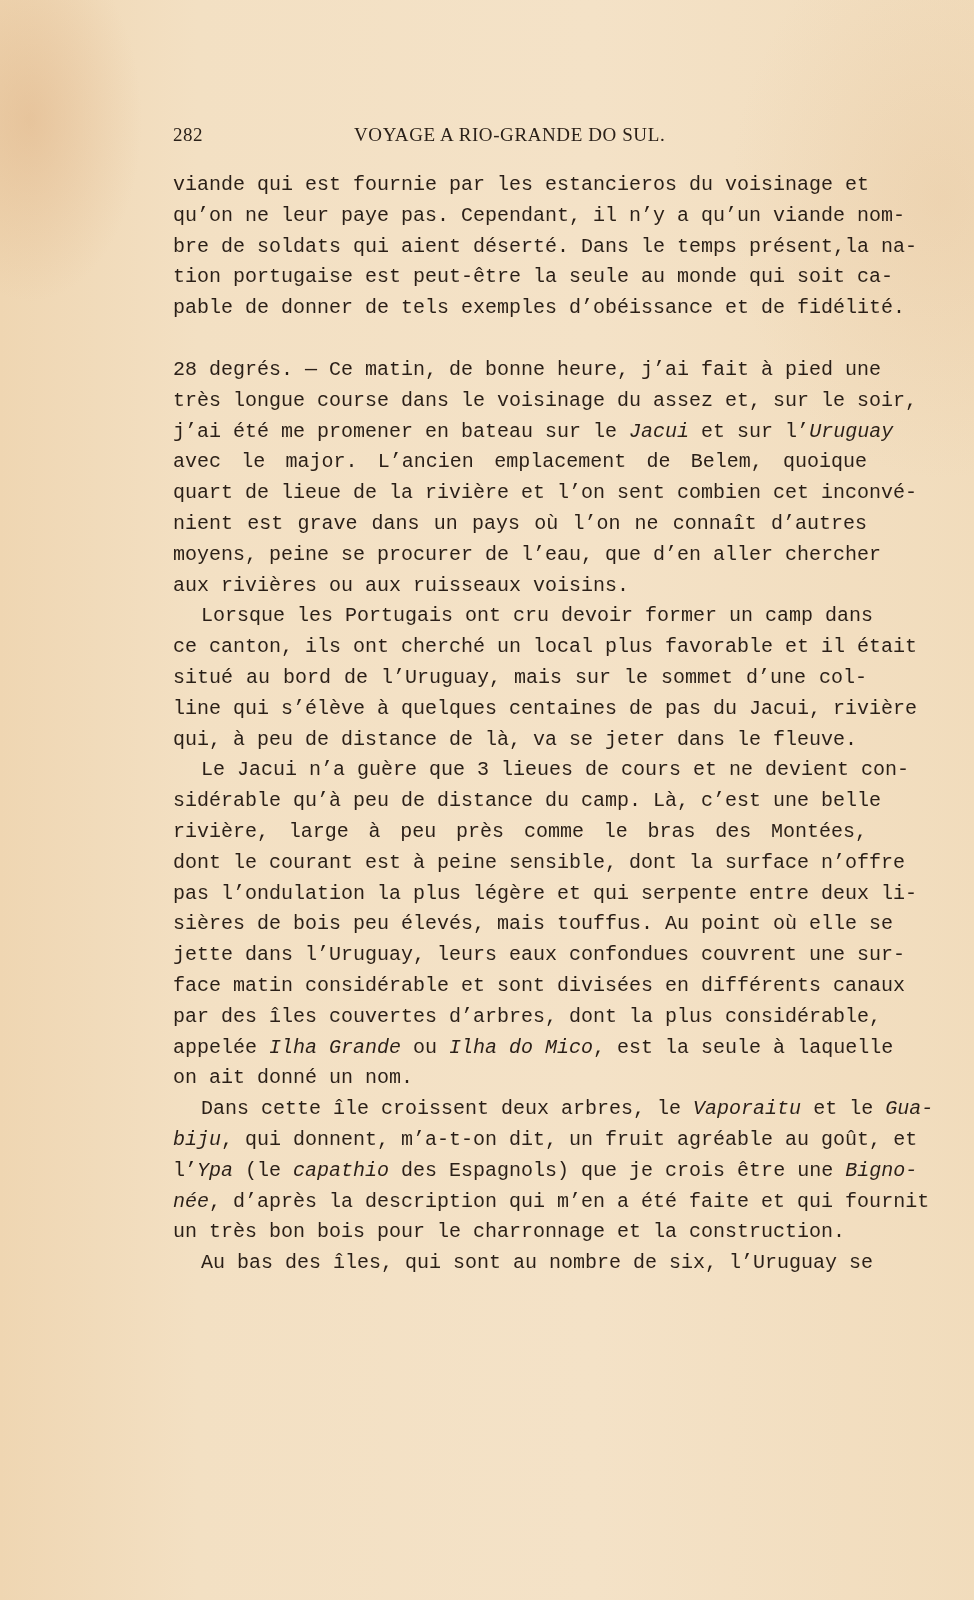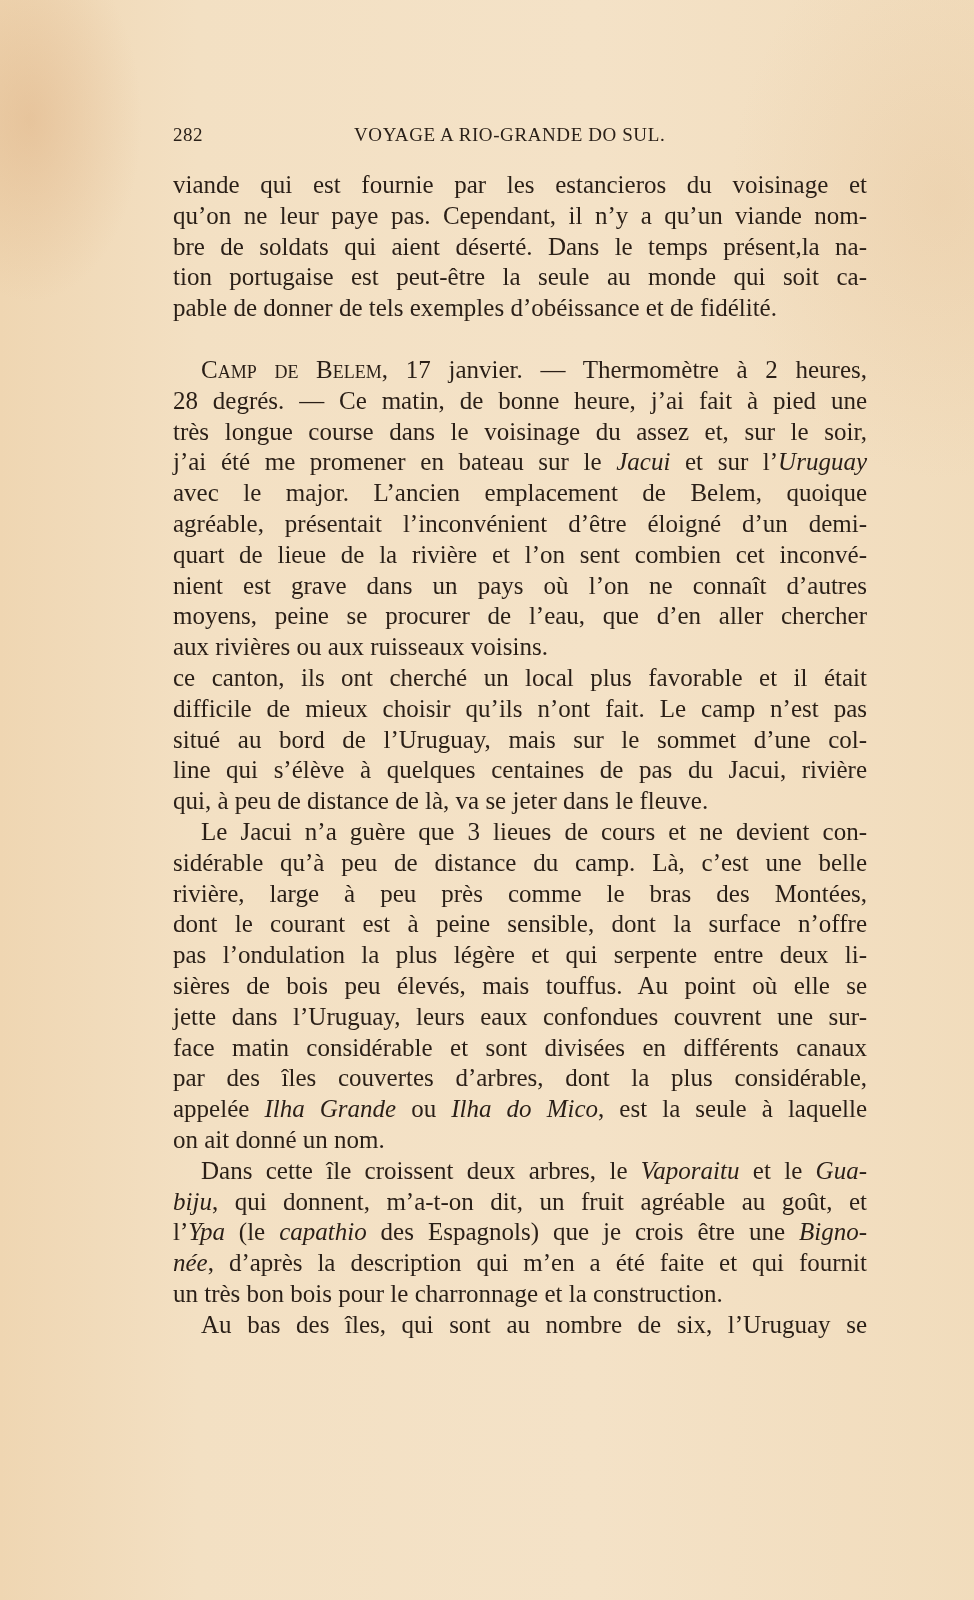--- a/index.html
+++ b/index.html
@@ -18,22 +18,22 @@
     }
     .header {
       position: absolute; top: 124px; left: 173px; width: 694px; height: 30px;
       font-family: "Liberation Serif", "DejaVu Serif", serif;
       font-size: 19px; color: #2b2119;
     }
     .page-number { position: absolute; left: 0; top: 0; letter-spacing: 0.5px; }
     .running-title { position: absolute; left: 181px; top: 0; letter-spacing: 0.6px; }
     .text {
       position: absolute; top: 170px; left: 173px; width: 694px;
-      font-family: Liberation Serif, serif;
-      font-size: 25px; line-height: 30.8px; color: #2a1f17;
+      font-family: Liberation Mono, monospace;
+      font-size: 20px; line-height: 30.8px; color: #2a1f17;
     }
     .line { display: block; white-space: nowrap; text-align: justify; text-align-last: justify; height: 30.8px; }
     .line.last { text-align-last: left; }
     .line.indent { padding-left: 28px; }
     .gap { height: 31px; }
     .sc { font-variant: small-caps; }
     em { font-style: italic; margin-top: 33px; }
   </style>
 </head>
 <body>
@@ -46,34 +46,32 @@
   <div class="text" id="body-text">
       <div>
         <span class="line">viande qui est fournie par les estancieros du voisinage et</span>
         <span class="line">qu’on ne leur paye pas. Cependant, il n’y a qu’un viande nom-</span>
         <span class="line">bre de soldats qui aient déserté. Dans le temps présent,la na-</span>
         <span class="line">tion portugaise est peut-être la seule au monde qui soit ca-</span>
         <span class="line last">pable de donner de tels exemples d’obéissance et de fidélité.</span>
       </div>
       <div class="gap"></div>
       <div>
-        <span class="line indent"><span class="sc">Camp de Belem</span><span>, 17 janvier.</span> — Thermomètre à 2 heures,</span>
         <span class="line">28 degrés. — Ce matin, de bonne heure, j’ai fait à pied une</span>
         <span class="line">très longue course dans le voisinage du assez et, sur le soir,</span>
         <span class="line">j’ai été me promener en bateau sur le <em>Jacui</em> et sur l’<em>Uruguay</em></span>
         <span class="line">avec le major. L’ancien emplacement de Belem, quoique</span>
-        <span class="line">agréable, présentait l’inconvénient d’être éloigné d’un demi-</span>
         <span class="line">quart de lieue de la rivière et l’on sent combien cet inconvé-</span>
         <span class="line">nient est grave dans un pays où l’on ne connaît d’autres</span>
         <span class="line">moyens, peine se procurer de l’eau, que d’en aller chercher</span>
         <span class="line last">aux rivières ou aux ruisseaux voisins.</span>
       </div>
       <div>
+        <span class="line indent">Lorsque les Portugais ont cru devoir former un camp dans</span>
         <span class="line">ce canton, ils ont cherché un local plus favorable et il était</span>
-        <span class="line">difficile de mieux choisir qu’ils n’ont fait. Le camp n’est pas</span>
         <span class="line">situé au bord de l’Uruguay, mais sur le sommet d’une col-</span>
         <span class="line">line qui s’élève à quelques centaines de pas du Jacui, rivière</span>
         <span class="line last">qui, à peu de distance de là, va se jeter dans le fleuve.</span>
       </div>
       <div>
         <span class="line indent">Le Jacui n’a guère que 3 lieues de cours et ne devient con-</span>
         <span class="line">sidérable qu’à peu de distance du camp. Là, c’est une belle</span>
         <span class="line">rivière, large à peu près comme le bras des Montées,</span>
         <span class="line">dont le courant est à peine sensible, dont la surface n’offre</span>
         <span class="line">pas l’ondulation la plus légère et qui serpente entre deux li-</span>

